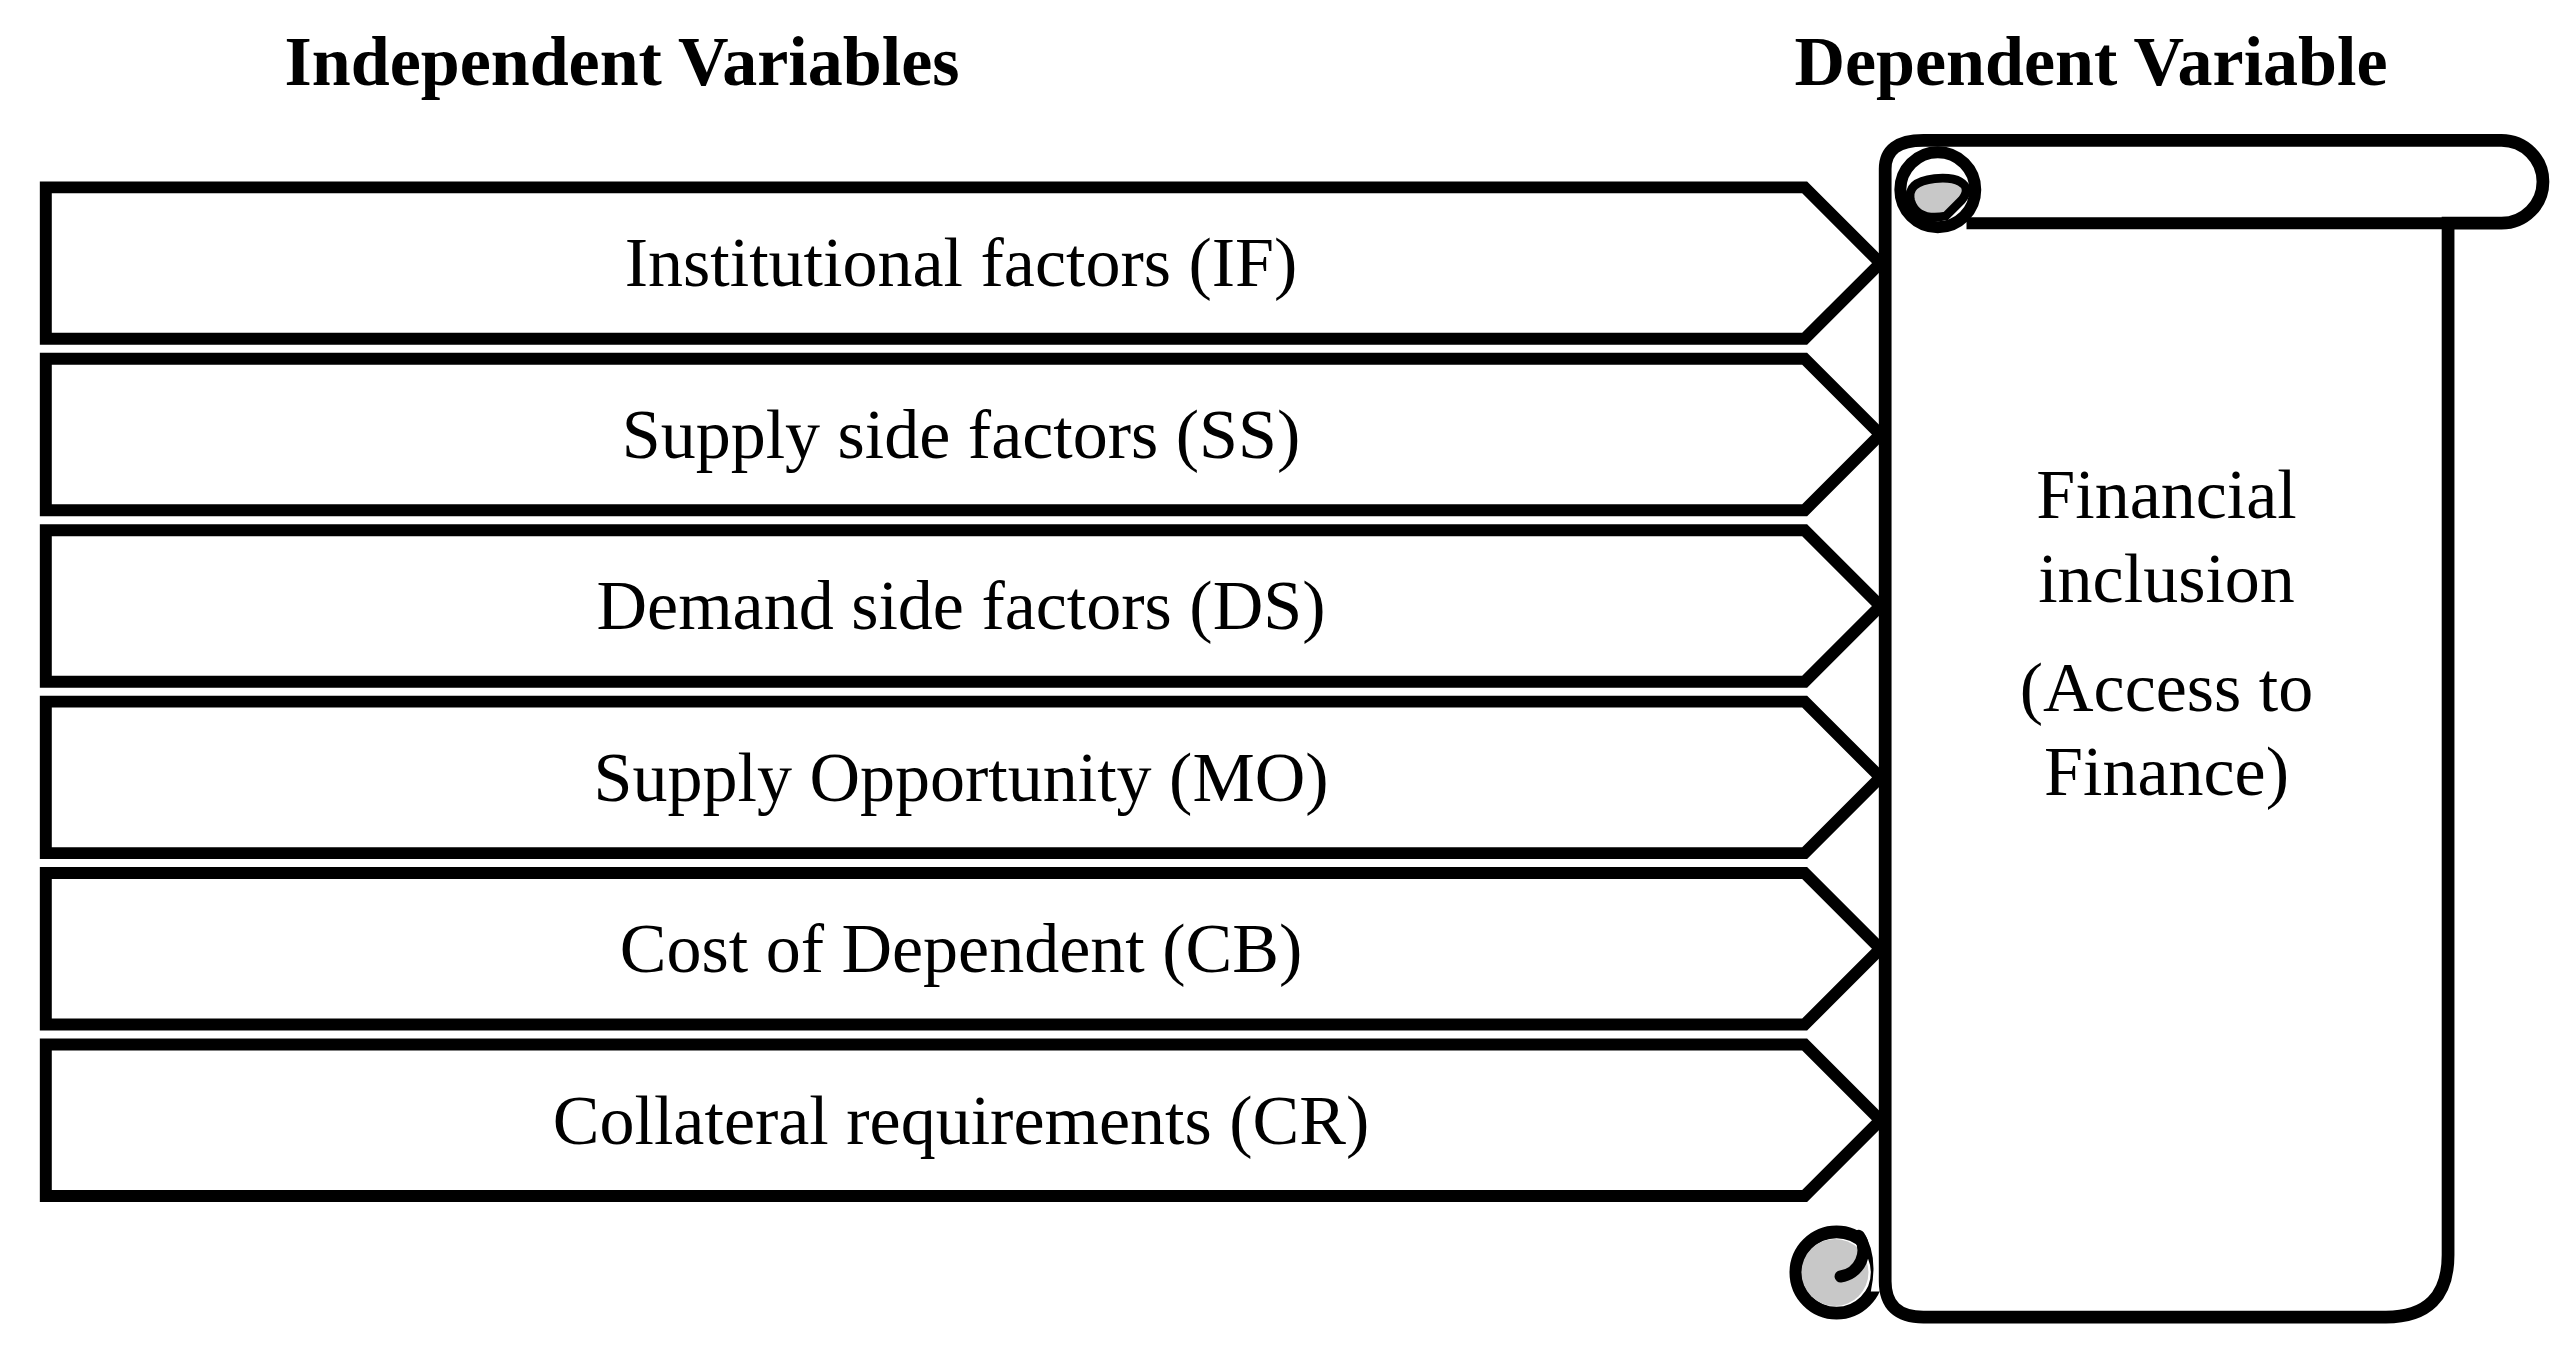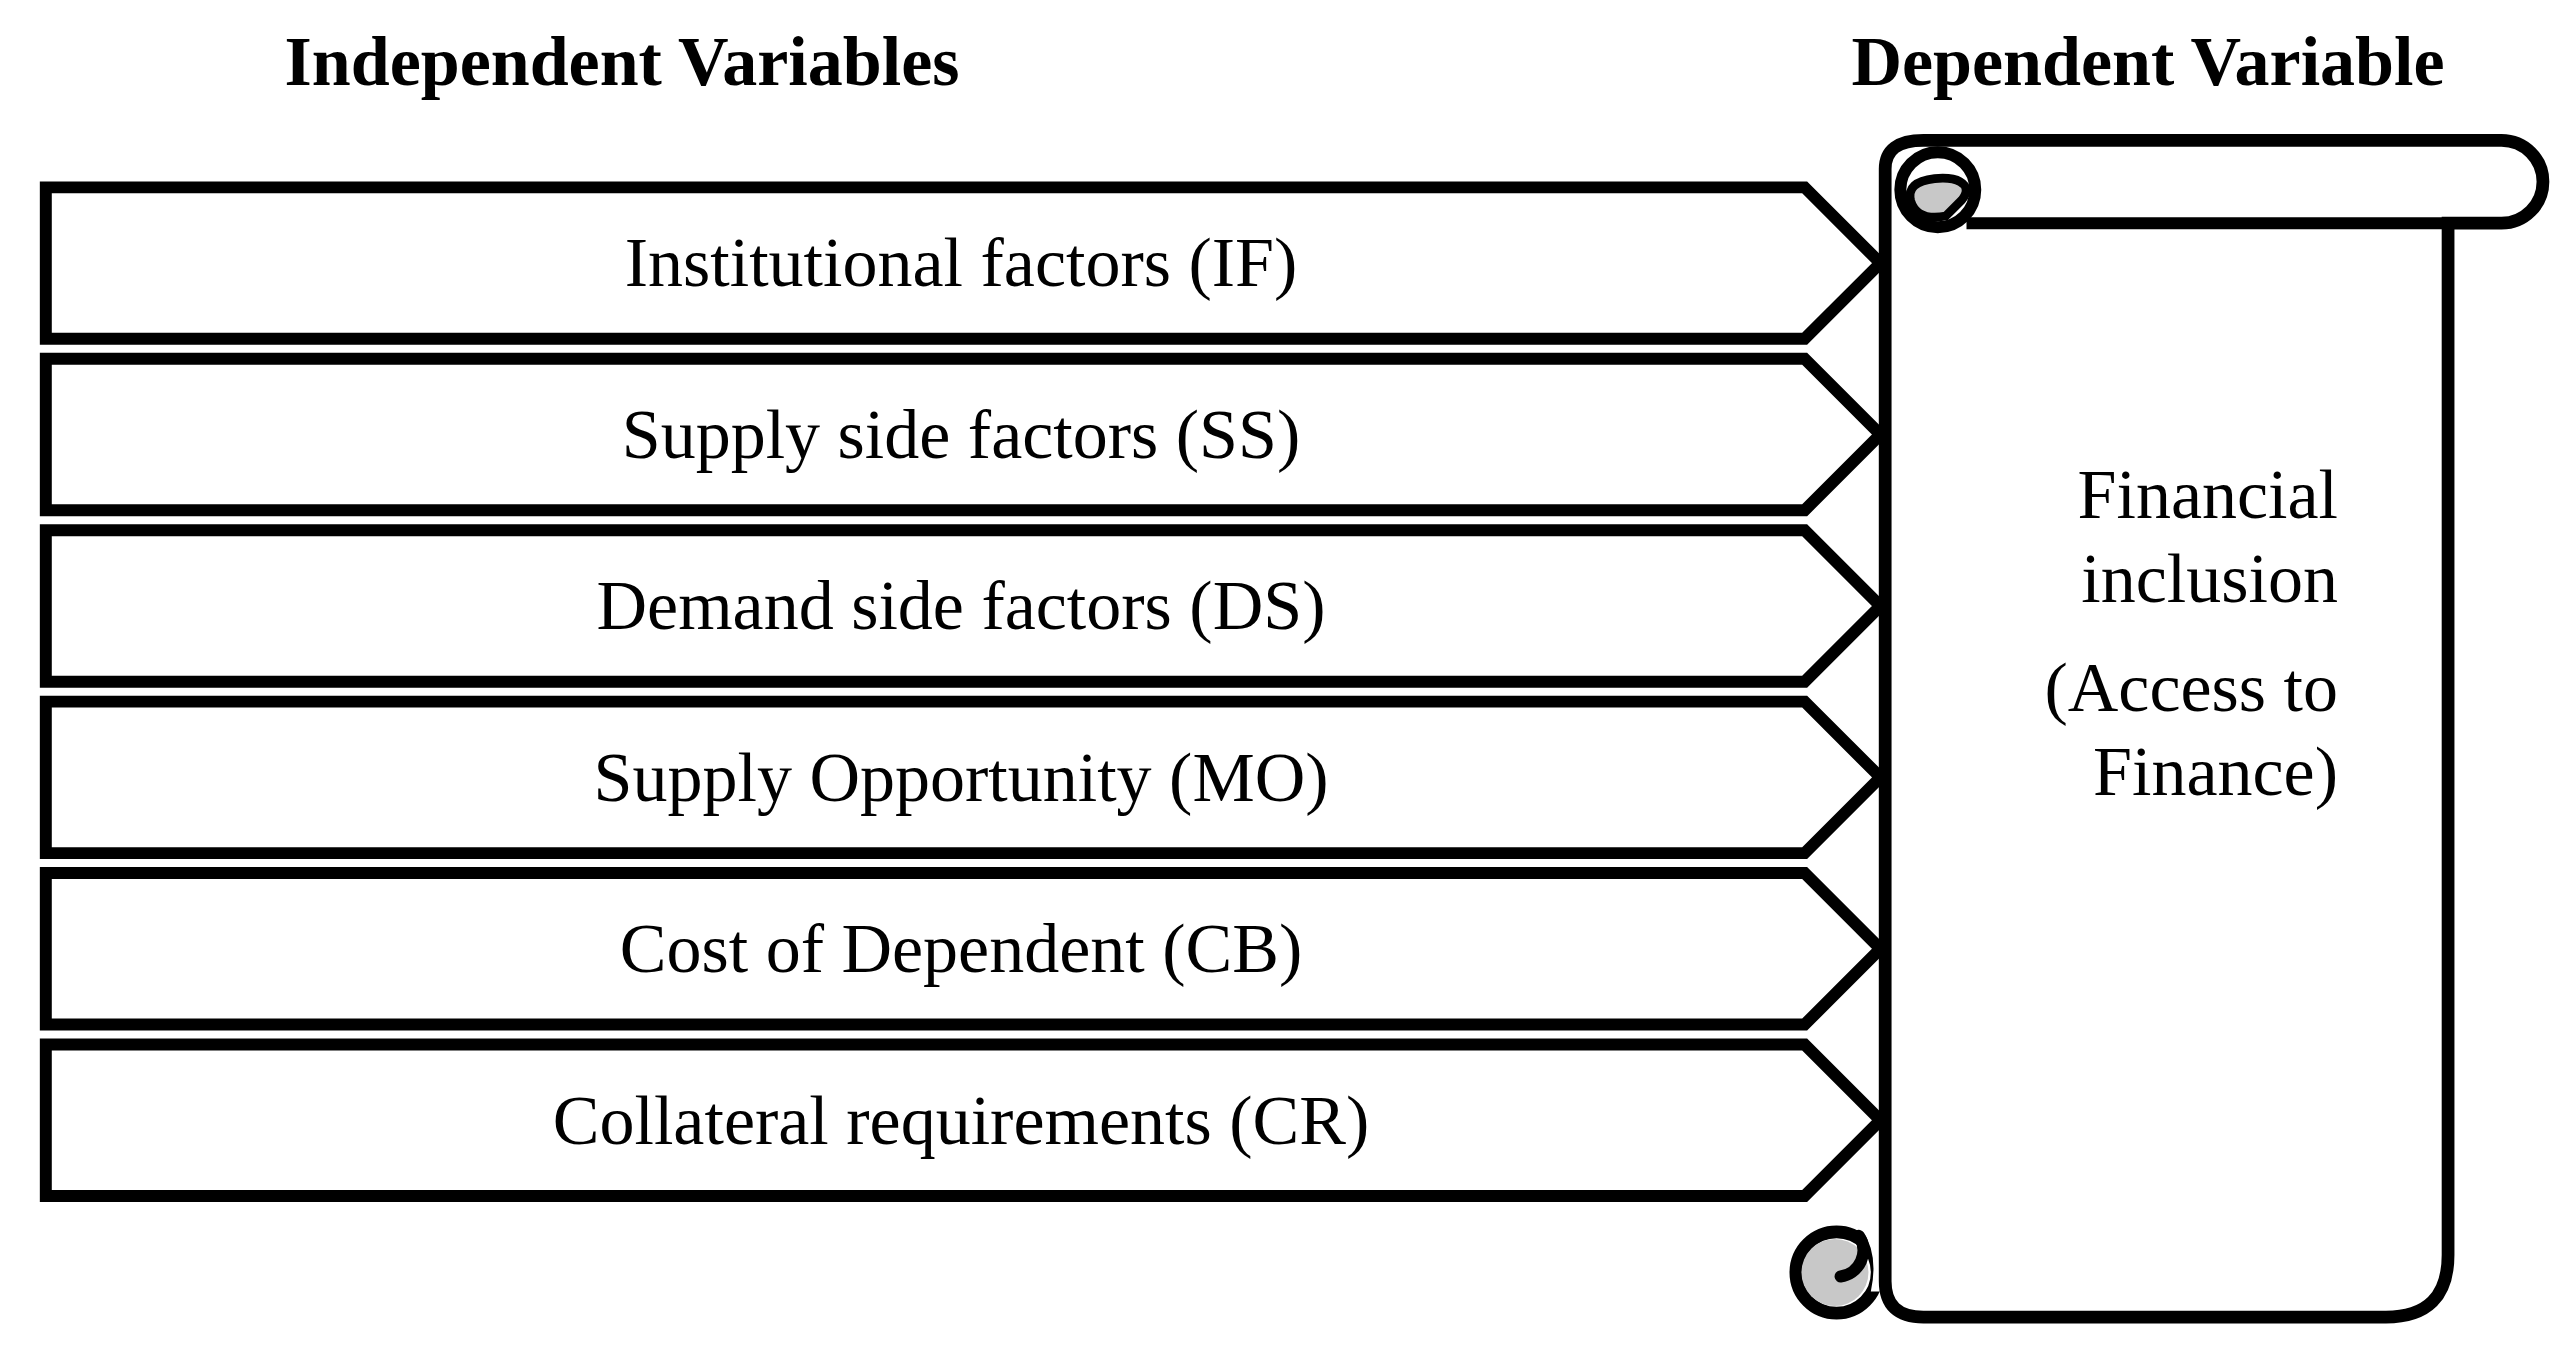--- a/index.html
+++ b/index.html
@@ -28,21 +28,21 @@
     top: 17.5px;
     height: 89px;
     display: flex;
     align-items: center;
     justify-content: center;
     font-size: 70px;
     font-weight: bold;
     white-space: nowrap;
   }
   #title-independent { left: 223px; width: 798px; }
-  #title-dependent  { left: 1749px; width: 798px; }
+  #title-dependent  { left: 1692px; width: 798px; }
   .arrow-label {
     position: absolute;
     left: 40px;
     width: 1842px;
     height: 152px;
     display: flex;
     align-items: center;
     justify-content: center;
     font-size: 70px;
     white-space: nowrap;
@@ -52,21 +52,21 @@
   #label-1 { top: 359px; }
   #label-2 { top: 530px; }
   #label-3 { top: 702px; }
   #label-4 { top: 873px; }
   #label-5 { top: 1045px; }
   #scroll-text {
     position: absolute;
     left: 1995px;
     top: 453px;
     width: 343px;
-    text-align: right;
+    text-align: center;
     font-size: 70px;
     line-height: 84px;
   }
   #scroll-text p { margin: 0; }
   #scroll-text p + p { margin-top: 25px; }
 </style>
 </head>
 <body>
 
 <div id="canvas">

